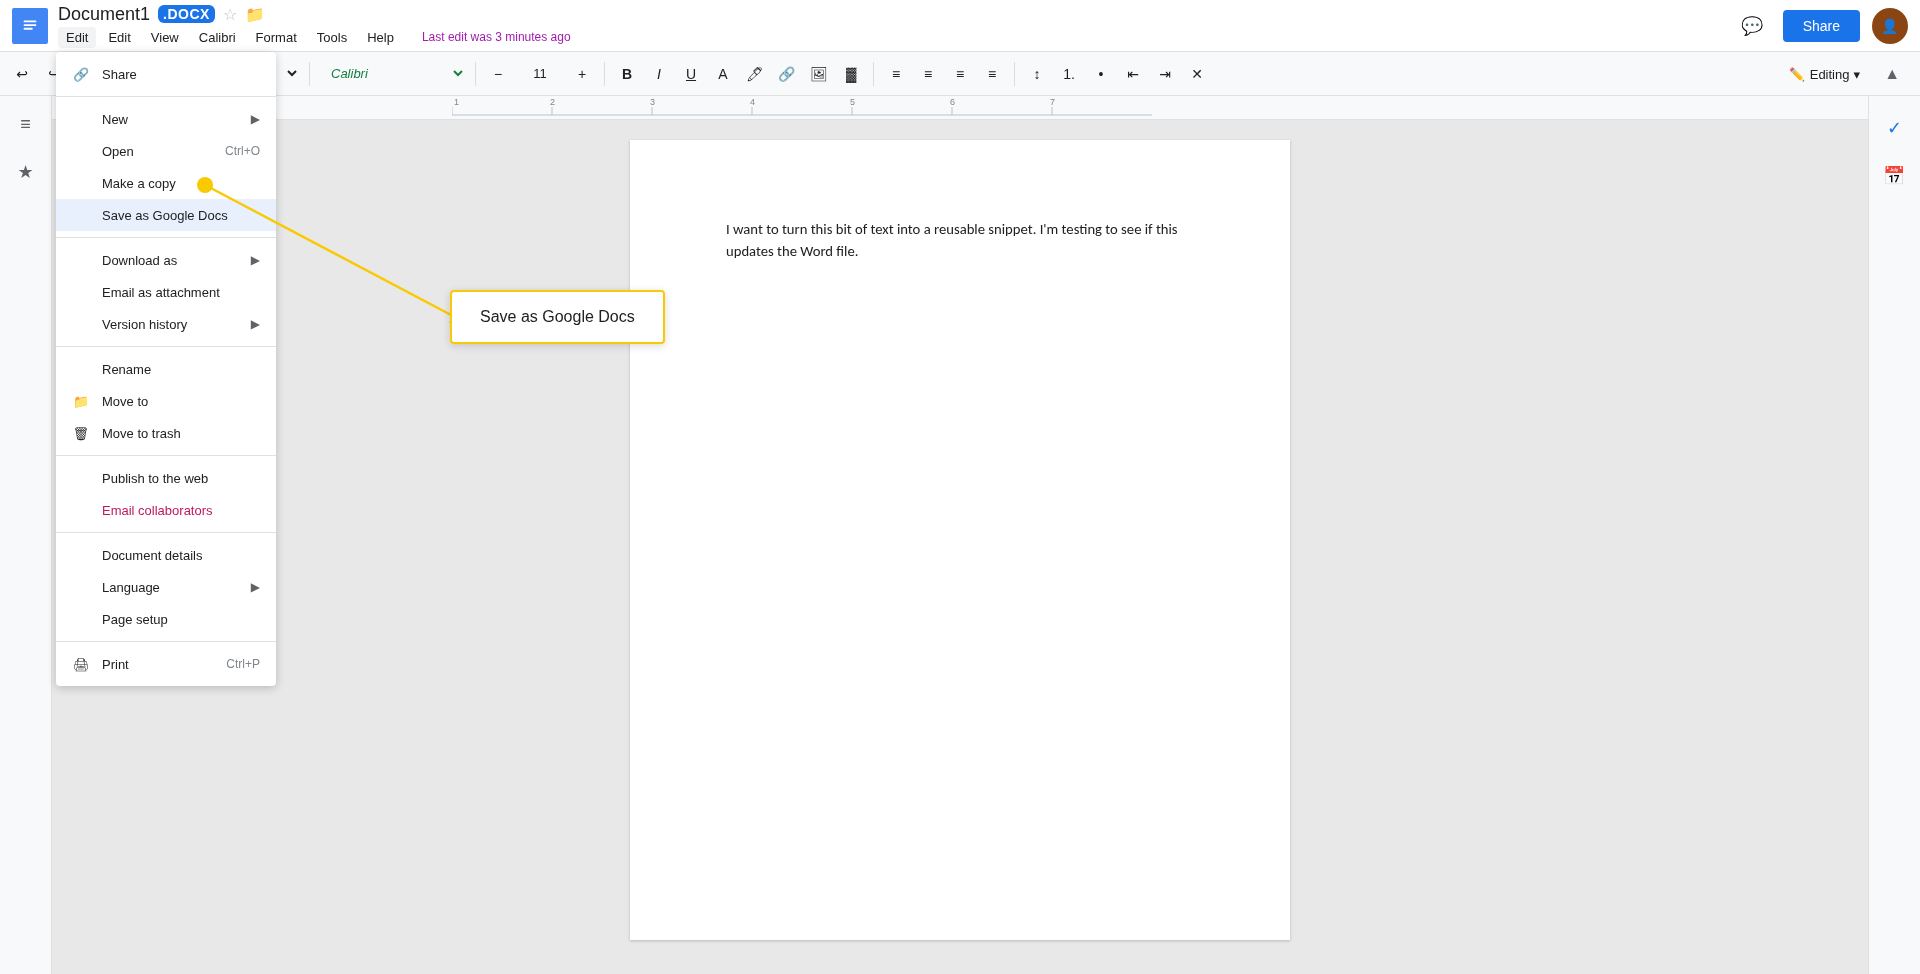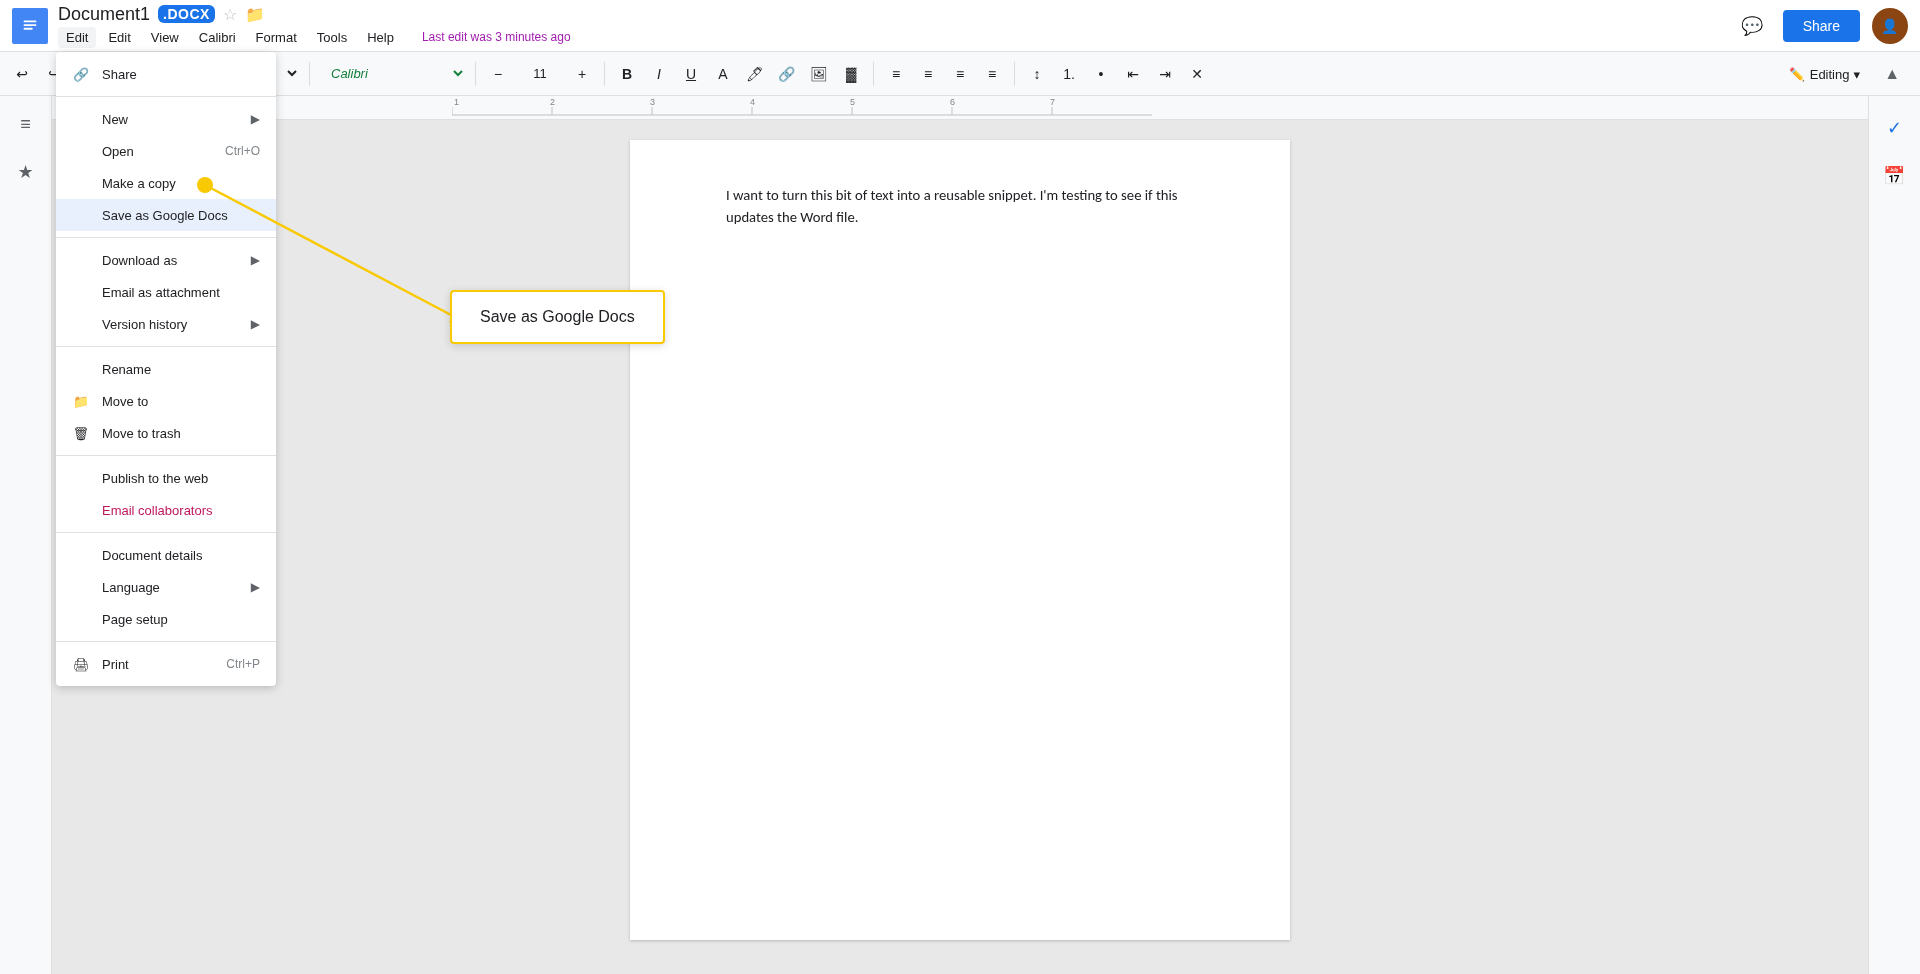--- a/index.html
+++ b/index.html
@@ -116,21 +116,21 @@
       background: #f8f9fa; display: flex; align-items: flex-end;
     }
 
     
     #doc-area {
       position: absolute; left: 52px; top: 120px; right: 52px; bottom: 0;
       background: #e8e8e8; overflow: auto;
     }
     #doc-page {
       width: 660px; min-height: 800px; background: #fff;
-      margin: 20px auto; padding: 44px 96px;
+      margin: 20px auto; padding: 78px 96px;
       box-shadow: 0 1px 3px rgba(0,0,0,0.2);
     }
     #doc-content { font-size: 11pt; font-family: 'Calibri', Arial, sans-serif; color: #202124; line-height: 1.5; }
 
     
     #file-dropdown {
       position: absolute; left: 56px; top: 52px; width: 220px;
       background: #fff; border-radius: 4px; box-shadow: 0 2px 10px rgba(0,0,0,0.2);
       z-index: 1000; padding: 6px 0;
     }

